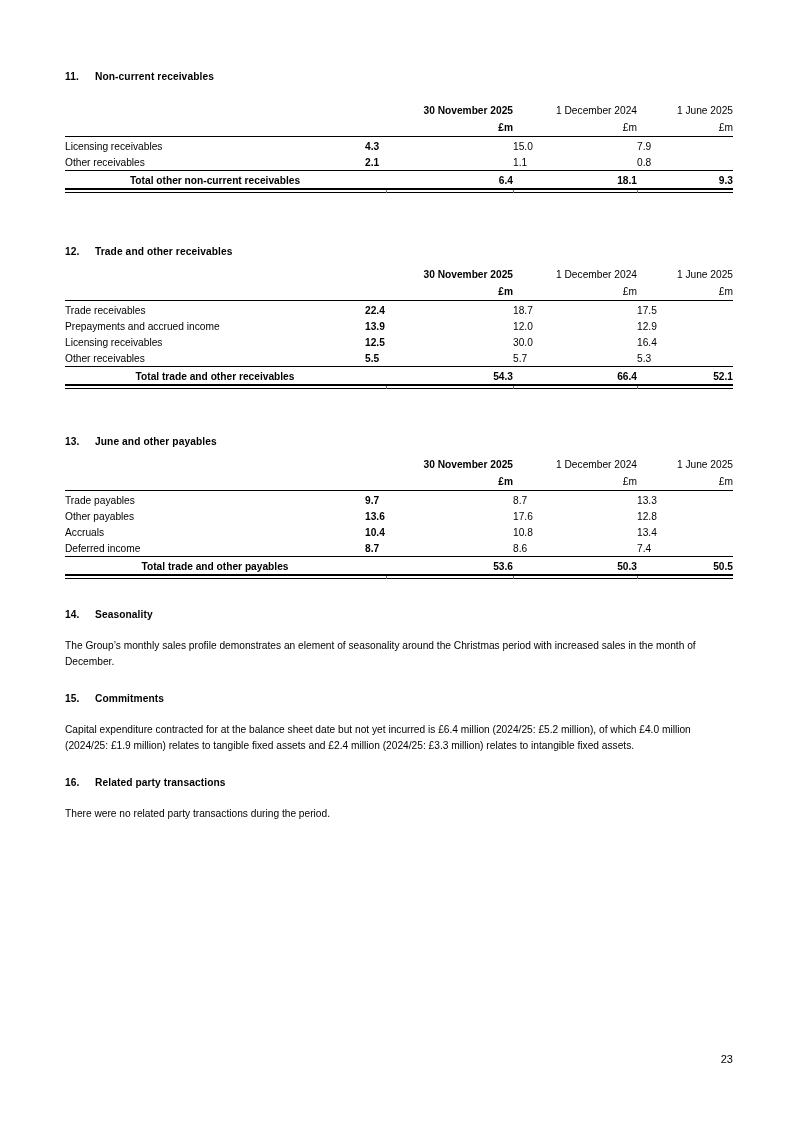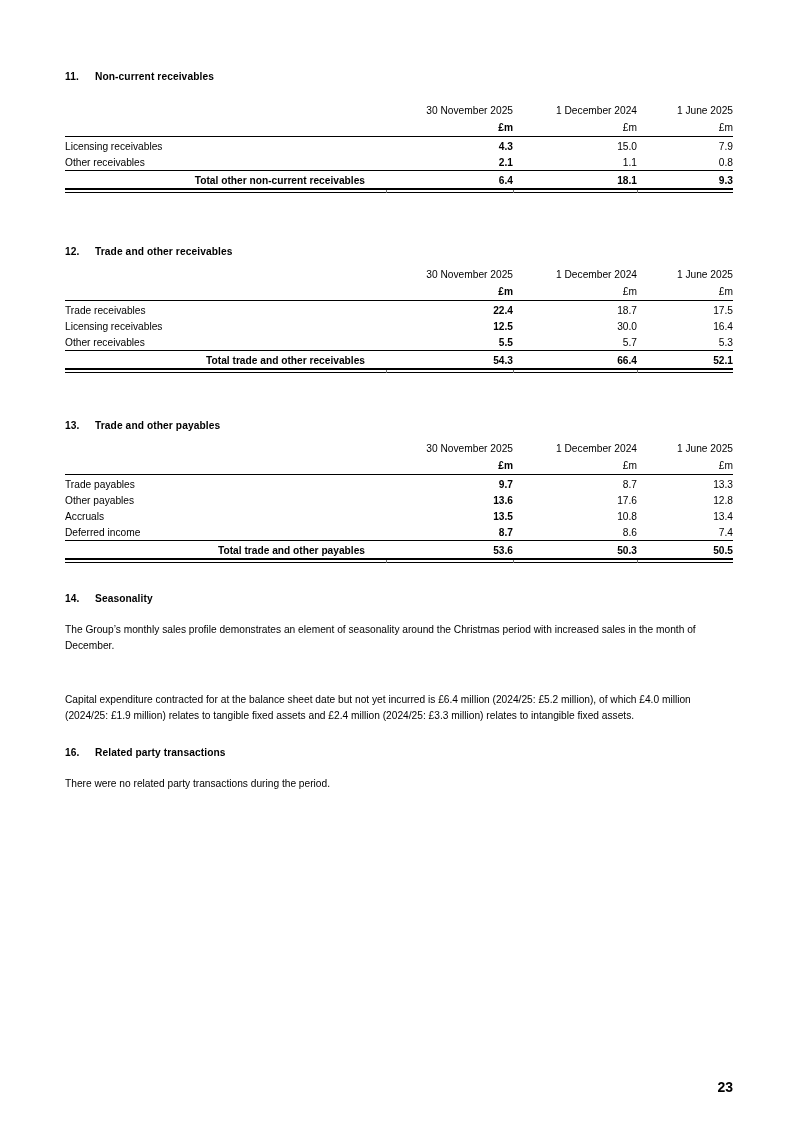--- a/index.html
+++ b/index.html
@@ -67,53 +67,53 @@
   }
 
   
   tr.hdr-dates th {
     height: 17px;
     font-weight: normal;
     text-align: right;
     padding-bottom: 1px;
   }
   tr.hdr-dates th.lbl { text-align: left; }
-  tr.hdr-dates th.cur { font-weight: normal; }
+  tr.hdr-dates th.cur { font-weight: bold; }
 
   tr.hdr-units th {
     height: 16px;
     font-weight: normal;
     text-align: right;
     padding-bottom: 2px;
   }
   tr.hdr-units th.lbl { text-align: left; }
   tr.hdr-units th.cur { font-weight: bold; }
 
   
   tr.data td {
     height: 15px;
-    text-align: right;
+    text-align: left;
     padding-bottom: 1px;
   }
   tr.data td.lbl { text-align: left; }
   tr.data td.cur { font-weight: bold; }
 
   
   tr.first-data td { border-top: 1px solid #000000; padding-top: 1px; }
 
   
   tr.total td {
     height: 15px;
     text-align: right;
     font-weight: bold;
     border-top: 1px solid #000000;
     padding-top: 1px;
     padding-bottom: 1px;
   }
-  tr.total td.lbl { text-align: right; }
+  tr.total td.lbl { text-align: center; }
 
   
   .table-footrule {
     position: relative;
     width: 668px;
     height: 7px;
   }
   .table-footrule .thick {
     position: absolute;
     left: 0; top: 0;
@@ -153,24 +153,23 @@
   .sp-note-to-head  { height: 30px; }
   .sp-table-to-head { height: 44px; }
   .sp-head-to-para  { height: 16px; }
   .sp-para-to-head  { height: 23px; }
 
   
   .page-number {
     position: absolute;
     right: 67px;
     top: 1053px;
-    font-size: 14px;
-    font-weight: bold;
+    font-size: 11px;
+    font-weight: normal;
     line-height: 13px;
-    margin-top: 28px;
   }
 </style>
 </head>
 <body>
 
 <div class="page">
   <div class="content">
 
     <div class="section-heading">
       <span class="num">11.</span>
@@ -261,20 +260,26 @@
         </tr>
       </thead>
       <tbody>
         <tr class="data first-data">
           <td class="lbl">Trade receivables</td>
           <td class="cur">22.4</td>
           <td>18.7</td>
           <td>17.5</td>
         </tr>
         <tr class="data">
+          <td class="lbl">Prepayments and accrued income</td>
+          <td class="cur">13.9</td>
+          <td>12.0</td>
+          <td>12.9</td>
+        </tr>
+        <tr class="data">
           <td class="lbl">Licensing receivables</td>
           <td class="cur">12.5</td>
           <td>30.0</td>
           <td>16.4</td>
         </tr>
         <tr class="data">
           <td class="lbl">Other receivables</td>
           <td class="cur">5.5</td>
           <td>5.7</td>
           <td>5.3</td>
@@ -292,21 +297,21 @@
       <div class="thin"></div>
       <div class="tick t1"></div>
       <div class="tick t2"></div>
       <div class="tick t3"></div>
     </div>
 
     <div class="sp-table-to-head"></div>
 
     <div class="section-heading">
       <span class="num">13.</span>
-      <span class="title">Trade and other payables</span>
+      <span class="title">June and other payables</span>
     </div>
 
     <table class="fin" style="margin-top:5px;">
       <colgroup>
         <col class="c-label">
           <col class="c-v1">
           <col class="c-v2">
           <col class="c-v3">
       </colgroup>
       <thead>
@@ -331,21 +336,21 @@
           <td>13.3</td>
         </tr>
         <tr class="data">
           <td class="lbl">Other payables</td>
           <td class="cur">13.6</td>
           <td>17.6</td>
           <td>12.8</td>
         </tr>
         <tr class="data">
           <td class="lbl">Accruals</td>
-          <td class="cur">13.5</td>
+          <td class="cur">10.4</td>
           <td>10.8</td>
           <td>13.4</td>
         </tr>
         <tr class="data">
           <td class="lbl">Deferred income</td>
           <td class="cur">8.7</td>
           <td>8.6</td>
           <td>7.4</td>
         </tr>
         <tr class="total">
@@ -370,20 +375,24 @@
       <span class="num">14.</span>
       <span class="title">Seasonality</span>
     </div>
 
     <div class="sp-head-to-para"></div>
 
     <p class="body-text">The Group’s monthly sales profile demonstrates an element of seasonality around the Christmas period with increased sales in the month of December.</p>
 
     <div class="sp-para-to-head"></div>
 
+    <div class="section-heading">
+      <span class="num">15.</span>
+      <span class="title">Commitments</span>
+    </div>
 
     <div class="sp-head-to-para"></div>
 
     <p class="body-text">Capital expenditure contracted for at the balance sheet date but not yet incurred is £6.4 million (2024/25: £5.2 million), of which £4.0 million (2024/25: £1.9 million) relates to tangible fixed assets and £2.4 million (2024/25: £3.3 million) relates to intangible fixed assets.</p>
 
     <div class="sp-para-to-head"></div>
 
     <div class="section-heading">
       <span class="num">16.</span>
       <span class="title">Related party transactions</span>

